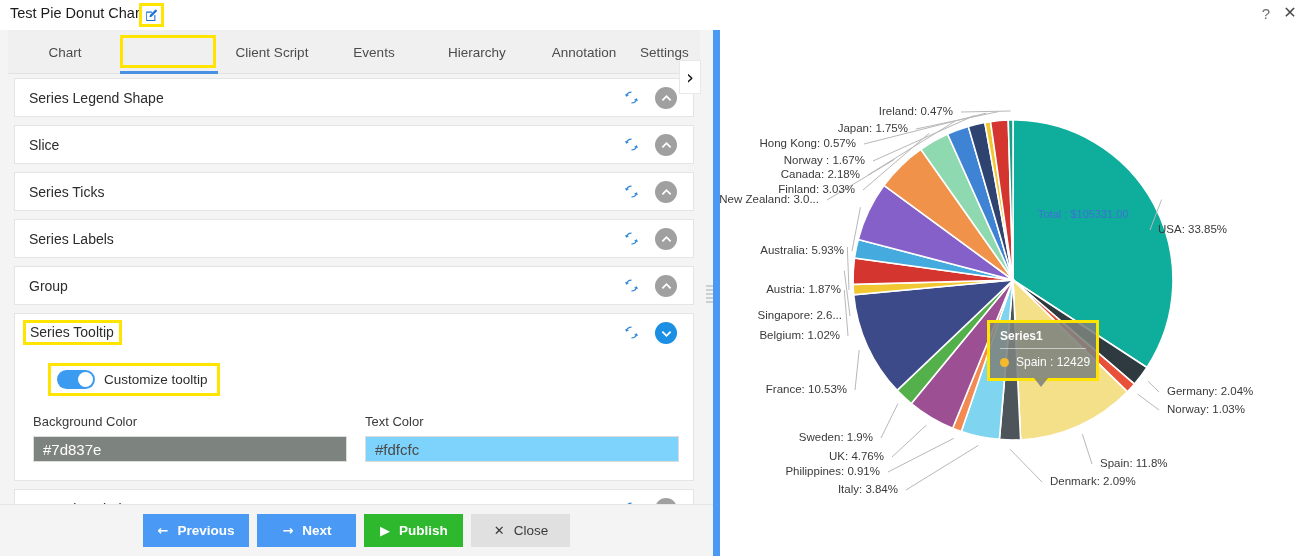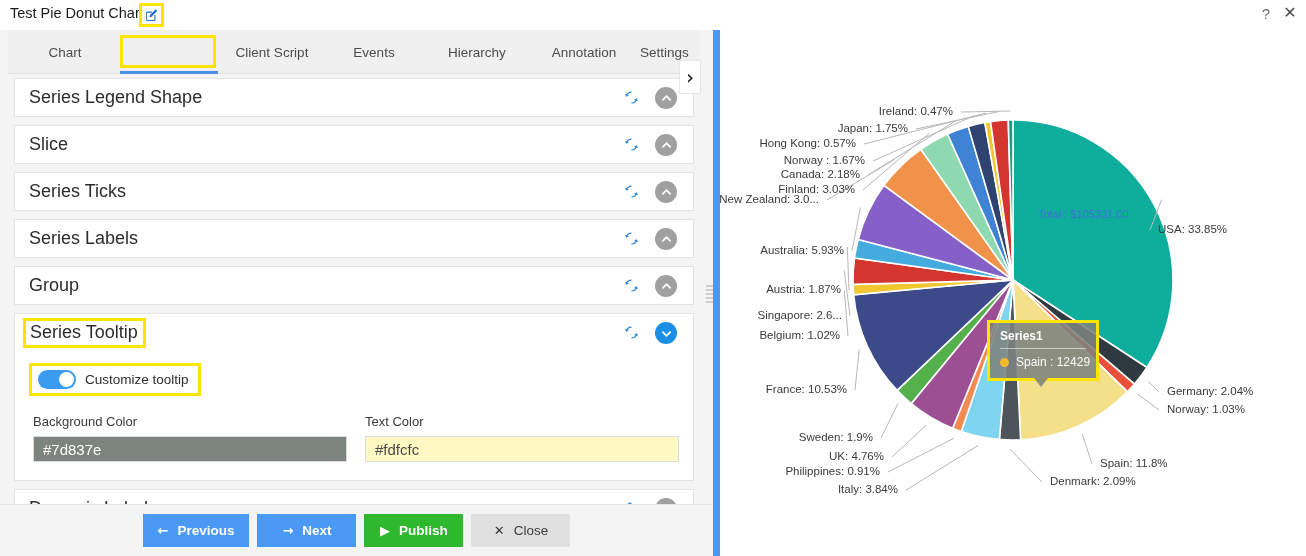--- a/index.html
+++ b/index.html
@@ -78,21 +78,21 @@
     overflow:hidden;
   }
   .acc-item {
     position:relative; margin:0 6px 8px 6px;
     background:#ffffff; border:1px solid #e4e4e4;
   }
   .acc-head {
     height:37px; display:flex; align-items:center;
     padding:0 0 0 14px; position:relative; cursor:pointer;
   }
-  .acc-title { font-size:18px; color:#2c2c2c; }
+  .acc-title { font-size:14px; color:#2c2c2c; }
   .acc-title-hl {
     border:3px solid #ffe400; padding:1px 5px 2px 4px;
     margin-left:-6px; background:#fff;
   }
   .icon-refresh {
     position:absolute; right:54px; top:11px;
     width:15px; height:15px; cursor:pointer;
   }
   .icon-chevron {
     position:absolute; right:16px; top:8px;
@@ -101,21 +101,21 @@
     display:flex; align-items:center; justify-content:center;
     cursor:pointer;
   }
   .icon-chevron.open { background:#1a8fe3; }
   .icon-chevron svg { width:11px; height:11px; display:block; }
   .acc-body { padding:6px 14px 18px 14px; }
 
   .toggle-hl {
     display:inline-flex; align-items:center; gap:9px;
     border:3px solid #ffe400; padding:4px 9px 4px 6px; background:#fff;
-    margin:6px 0 18px 0;
+    margin:6px 0 18px 19px;
   }
   .toggle {
     width:38px; height:19px; border-radius:10px; background:#3b9bf0;
     position:relative; cursor:pointer; flex:none;
   }
   .toggle .knob {
     position:absolute; top:2px; right:2px; width:15px; height:15px;
     border-radius:50%; background:#ffffff;
   }
   .toggle-label { font-size:13.5px; color:#2c2c2c; }
@@ -124,21 +124,21 @@
   .field { width:322px; }
   .field-label {
     font-size:13px; color:#3a3a3a; margin-bottom:7px; display:block;
   }
   .field-input {
     width:100%; height:26px; border:1px solid #dcdcdc;
     font-size:15px; padding:0 9px; line-height:24px;
     color:#ffffff; background:#7d837e;
     font-family:"Liberation Sans", sans-serif;
   }
-  .field-input.light { background:#fef9c3; color:#4a4a4a; }
+  .field-input.light { background:#7dd3fc; color:#4a4a4a; }
 
   
   .footer {
     position:absolute; left:0; bottom:0; width:713px; height:52px;
     background:#f4f4f4; border-top:1px solid #e6e6e6;
     display:flex; align-items:center; justify-content:center; gap:8px;
   }
   .btn {
     height:33px; min-width:99px; border:none; cursor:pointer;
     display:inline-flex; align-items:center; justify-content:center; gap:9px;

